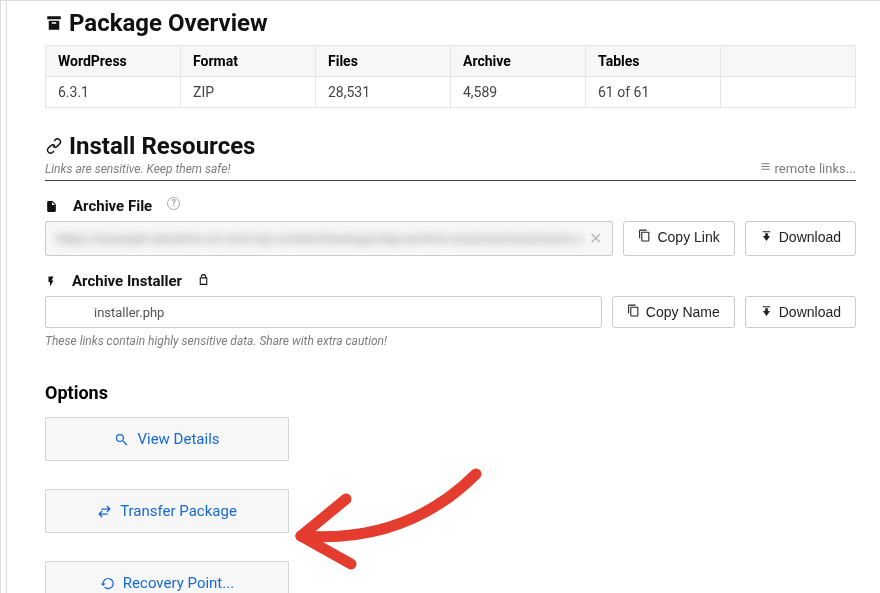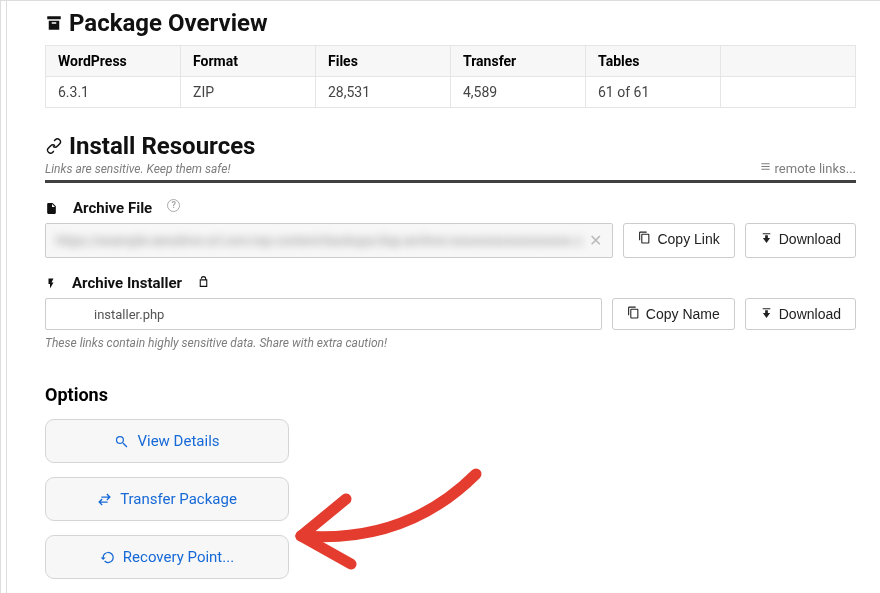--- a/index.html
+++ b/index.html
@@ -64,21 +64,21 @@
     .subtle-note {
       font-size: 12px;
       font-style: italic;
       color: #7d7d7d;
       margin-top: 2px;
     }
     .resources-headerline {
       display: flex;
       justify-content: space-between;
       align-items: flex-end;
-      border-bottom: 3px solid #404040;
+      border-bottom: 1px solid #404040;
       padding-bottom: 4px;
     }
     .remote-links { font-size: 13px; color: #7d7d7d; display:flex; align-items:flex-start; gap:4px; }
 
     .resource-row { margin-top: 16px; }
     .resource-label {
       font-size: 15px;
       font-weight: 700;
       display: flex;
       align-items: center;
@@ -136,27 +136,27 @@
 
     .options-block { margin-top:34px; }
     .options-title { font-size:18px; font-weight:700; margin-bottom:14px; }
     .option-btn {
       width:244px;
       border:1px solid #d5d5d5;
       background:#f7f7f7;
       color:#1669d6;
       font-size:15px;
       padding:12px 10px;
-      border-radius:9px;
+      border-radius:1px;
       display:flex;
       align-items:center;
       justify-content:center;
       gap:8px;
       cursor:pointer;
-      margin-bottom:14px;
+      margin-bottom:28px;
     }
 
     .arrow-annot {
       position:absolute;
       left:276px;
       top:444px;
       pointer-events:none;
     }
   </style>
 </head>
@@ -172,21 +172,21 @@
           </svg>
     <span>Package Overview</span>
   </h2>
 
   <table class="stats-table">
     <thead>
       <tr>
         <th>WordPress</th>
         <th>Format</th>
         <th>Files</th>
-        <th>Transfer</th>
+        <th>Archive</th>
         <th>Tables</th>
         <th></th>
       </tr>
     </thead>
     <tbody>
       <tr>
         <td>6.3.1</td>
         <td>ZIP</td>
         <td>28,531</td>
         <td>4,589</td>

